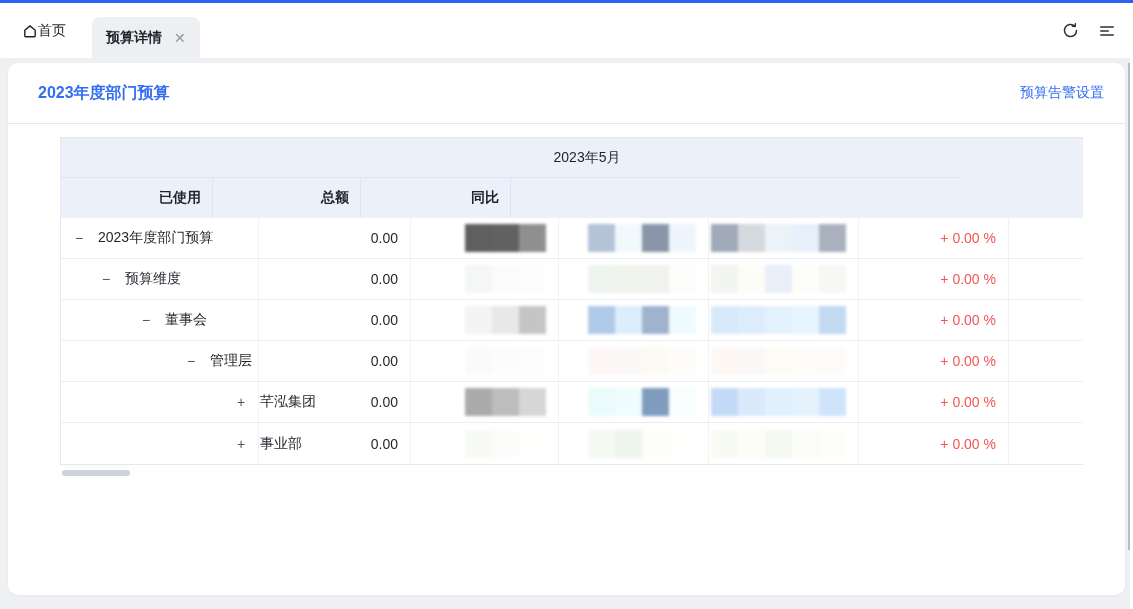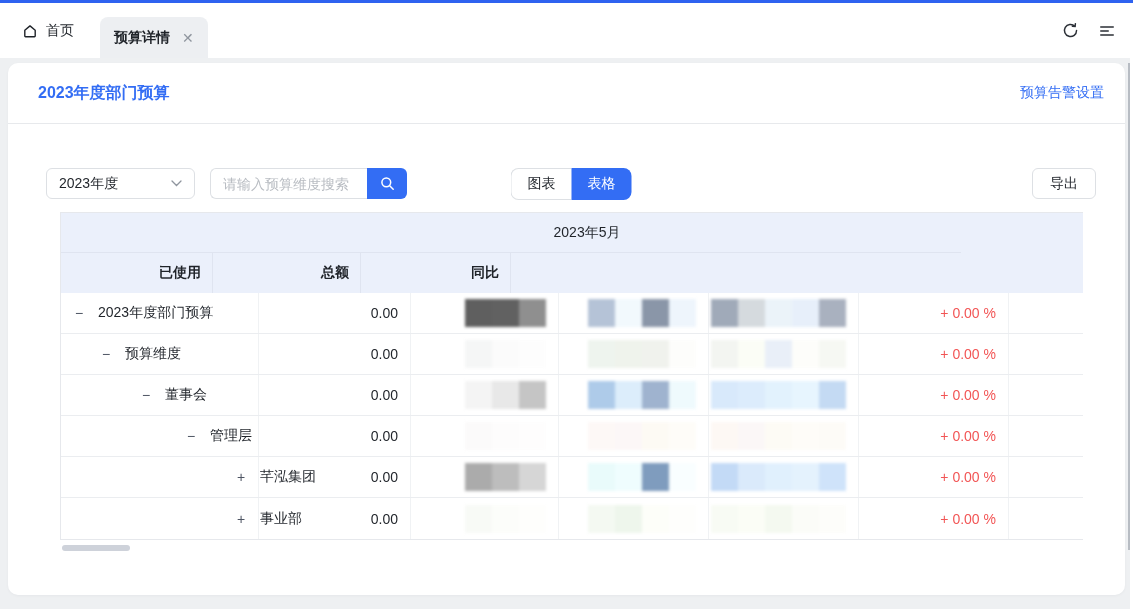--- a/index.html
+++ b/index.html
@@ -3,21 +3,21 @@
 <meta charset="utf-8">
 <style>
   * { margin:0; padding:0; box-sizing:border-box; }
   html,body { width:1133px; height:609px; overflow:hidden;
     font-family:"Liberation Sans","DejaVu Sans",sans-serif; font-size:14px; color:#1f2329; }
   .app { position:relative; width:1133px; height:609px; background:#eef0f2; }
 
   
   .topline { height:3px; background:#2e62f0; }
   .topbar { height:55px; background:#ffffff; display:flex; align-items:center; }
-  .tab-home { display:flex; align-items:center; gap:8px; padding-left:22px; cursor:pointer; }
+  .tab-home { display:flex; align-items:center; gap:0; padding-left:22px; cursor:pointer; }
   .tab-active { display:flex; align-items:center; margin-left:26px; height:41px; align-self:flex-end;
     background:#edeff2; border-radius:8px 8px 0 0; padding:0 14px; font-weight:700; }
   .tab-close { margin-left:12px; color:#8f959e; font-size:14px; line-height:1; cursor:pointer; }
   .topbar-right { margin-left:auto; display:flex; align-items:center; gap:20px; padding-right:18px; }
   .icon-btn { display:flex; align-items:center; cursor:pointer; }
 
   
   .page-area { position:relative; height:551px; }
   .right-track { position:absolute; right:0; top:0; bottom:0; width:3px; background:#ffffff; }
   .v-thumb { position:absolute; right:3px; top:5px; width:2px; height:487px; background:#b7bcc3; }
@@ -122,46 +122,20 @@
   <div class="page-area">
     <div class="right-track"></div>
     <div class="v-thumb"></div>
 
     <div class="card">
       <div class="card-header">
         <span class="card-title">2023年度部门预算</span>
         <span class="alert-link">预算告警设置</span>
       </div>
 
-      <div class="controls">
-        <div class="select">
-          <span>2023年度</span>
-          <span class="chev">
-            <svg width="11" height="7" viewBox="0 0 11 7" fill="none" stroke="#8f959e" stroke-width="1.3" stroke-linecap="round">
-              <polyline points="1,1 5.5,5.5 10,1"></polyline>
-            </svg>
-          </span>
-        </div>
-        <div class="search-group">
-          <input class="search-input" type="text" placeholder="请输入预算维度搜索" style="">
-          <button class="search-btn">
-            <span>
-              <svg width="15" height="15" viewBox="0 0 15 15" fill="none" stroke="#ffffff" stroke-width="1.5" stroke-linecap="round">
-                <circle cx="6.3" cy="6.3" r="4.4"></circle>
-                <line x1="9.7" y1="9.7" x2="13.2" y2="13.2"></line>
-              </svg>
-            </span>
-          </button>
-        </div>
-        <div class="toggle">
-          <div class="toggle-btn toggle-chart">图表</div>
-          <div class="toggle-btn toggle-table">表格</div>
-        </div>
-        <button class="export-btn">导出</button>
-      </div>
 
       <div class="table-wrap">
         <div class="table-inner">
           <div class="thead">
             <div class="th-right">
               <div class="th-period">
                 <span>2023年5月</span>
               </div>
               <div class="th-subs">
                 <div class="th-sub">已使用</div>

